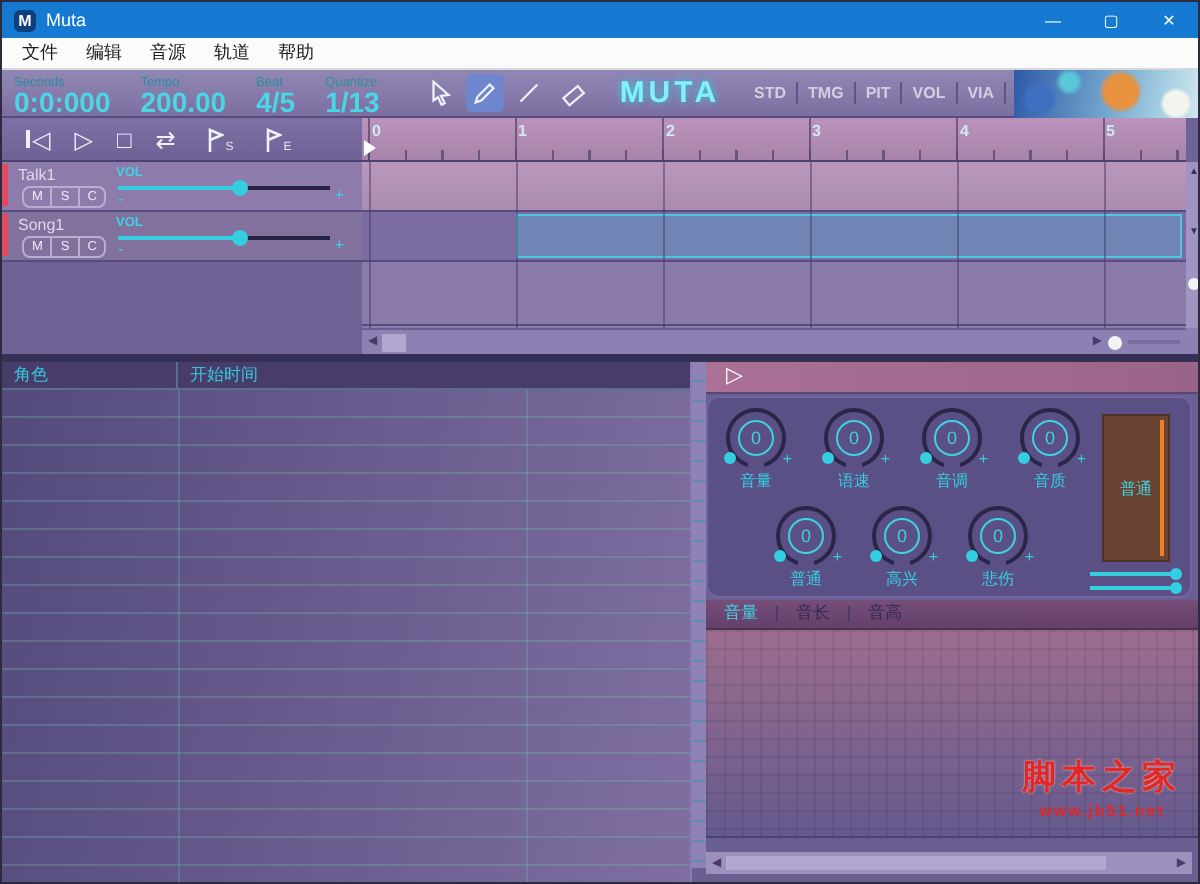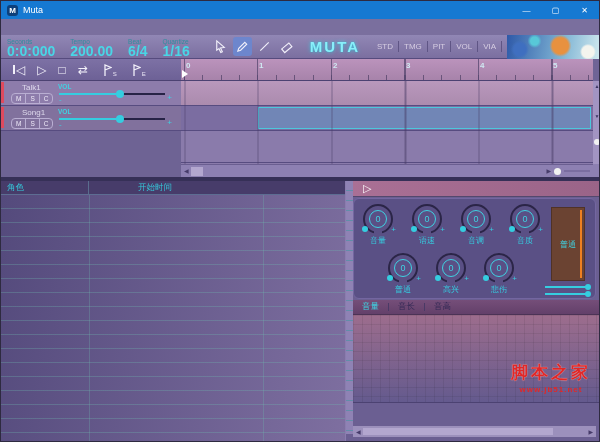--- a/index.html
+++ b/index.html
@@ -22,21 +22,21 @@
   .fld{display:flex;flex-direction:column;justify-content:center;height:100%;padding:1px 9px 0 6px;}
   .fld .lbl{font-size:6.5px;color:#2f8e9e;line-height:8px;}
   .fld .val{font-size:14px;color:#49d6e6;font-weight:bold;line-height:11px;}
   .tools{display:flex;gap:3px;margin-left:12px;}
   .tool{width:19px;height:19px;border-radius:3px;display:flex;align-items:center;justify-content:center;}
   .tool.active{background:#6d86cd;}
   .tool svg{stroke:#f2f0fa;fill:none;stroke-width:1.2;}
   .logo{margin-left:14px;font-size:15px;font-weight:800;letter-spacing:2px;color:#8aeefa;
     text-shadow:0 0 4px rgba(60,210,230,.9),0 0 1px #1899aa;}
   .modes{display:flex;align-items:center;margin-left:12px;height:14px;}
-  .mode{font-size:8px;font-weight:normal;color:#d6cde2;padding:0 5px;}
+  .mode{font-size:8px;font-weight:bold;color:#d6cde2;padding:0 5px;}
   .msep{width:1px;height:11px;background:#5f5585;}
   .artwork{position:absolute;right:0;top:0;width:92px;height:24px;
     background:
       radial-gradient(circle at 88% 70%, #f4f4ee 0 6px, rgba(244,244,238,0) 8px),
       radial-gradient(circle at 58% 45%, #e8913f 0 8px, rgba(232,145,63,0) 11px),
       radial-gradient(circle at 14% 60%, #3f6fc0 0 6px, rgba(63,111,192,0) 9px),
       radial-gradient(circle at 30% 25%, #58c8d8 0 4px, rgba(88,200,216,0) 7px),
       linear-gradient(100deg,#2e59a8,#7fb4d4 60%,#cfe8ee);}
   
   .transport{position:absolute;top:58px;left:0;width:180px;height:22px;background:linear-gradient(#7d71a5,#6d6196);
@@ -59,21 +59,21 @@
   .rnum:nth-of-type(1){left:5px}.rnum:nth-of-type(2){left:78px}.rnum:nth-of-type(3){left:152px}
   .rnum:nth-of-type(4){left:225px}.rnum:nth-of-type(5){left:299px}.rnum:nth-of-type(6){left:372px}
   .playhead{position:absolute;left:1px;bottom:2px;width:0;height:0;
     border-top:4px solid transparent;border-bottom:4px solid transparent;border-left:6px solid #fff;}
   .rcorner{position:absolute;top:58px;left:592px;width:8px;height:22px;background:#6f6496;}
   
   .theaders{position:absolute;top:80px;left:0;width:180px;height:96px;background:#6e6394;}
   .track{position:relative;height:25px;border-bottom:1px solid #574c80;}
   .track.t1{background:#8d7cab;} .track.t2{background:#81719d;}
   .redmark{position:absolute;left:0;top:1px;bottom:2px;width:3px;background:#df4a5e;}
-  .tname{position:absolute;left:21px;top:2px;font-size:8px;color:#ded9ec;}
+  .tname{position:absolute;left:8px;top:2px;font-size:8px;color:#ded9ec;}
   .msc{position:absolute;left:10px;top:12px;display:flex;border:1px solid #b9aed2;border-radius:4px;overflow:hidden;}
   .msc span{font-size:6.5px;color:#efeaf8;padding:1px 4px;border-right:1px solid #b9aed2;}
   .msc span:last-child{border-right:none;}
   .vollbl{position:absolute;left:57px;top:2px;font-size:6.5px;font-weight:bold;color:#3fd2e2;}
   .vslider{position:absolute;left:58px;right:16px;top:12px;height:2px;
     background:linear-gradient(90deg,#35cde0 0 58%,#272346 58% 100%);}
   .vthumb{position:absolute;left:58%;top:-3px;width:8px;height:8px;margin-left:-4px;border-radius:50%;background:#35cde0;}
   .smin{position:absolute;left:58px;top:15px;font-size:8px;color:#3fd2e2;line-height:8px;}
   .splu{position:absolute;right:9px;top:13px;font-size:8px;color:#3fd2e2;line-height:8px;}
   .lanes{position:absolute;top:80px;left:180px;width:412px;height:96px;background:#8a7bab;overflow:hidden;}
@@ -94,21 +94,21 @@
   .vscroll{position:absolute;top:80px;left:592px;width:8px;height:83px;background:#a294c2;}
   .vscroll .va{position:absolute;left:0;width:8px;text-align:center;font-size:5px;color:#3a3360;line-height:6px;}
   .vdot{position:absolute;left:1px;top:58px;width:6px;height:6px;border-radius:50%;background:#f2f2f2;}
   .vcorner{position:absolute;top:163px;left:592px;width:8px;height:13px;background:#8d80b2;}
   
   .bigdivider{position:absolute;top:176px;left:0;right:0;height:4px;background:#363057;}
   
   .dtable{position:absolute;top:180px;left:0;width:345px;bottom:0;border-right:1px solid #8a7cae;}
   .dthead{height:14px;background:#473c6a;border-bottom:1px solid #5d6d92;display:flex;font-size:8.5px;color:#35c8da;}
   .dthead .c{padding:1px 0 2px 6px;border-right:1px solid #5a6d8e;}
-  .dthead .c1{width:88px;} .dthead .c2{width:174px;} .dthead .c3{flex:1;border-right:none;margin-left:43px;}
+  .dthead .c1{width:88px;} .dthead .c2{width:174px;} .dthead .c3{flex:1;border-right:none;}
   .dtbody{position:relative;height:calc(100% - 14px);
     background:
       repeating-linear-gradient(180deg, transparent 0 13px, rgba(110,185,175,.30) 13px 14px),
       linear-gradient(100deg,#544a7c,#7e6fa0);}
   .colsep{position:absolute;top:0;bottom:0;width:1px;background:rgba(110,185,175,.28);}
   .colsep.s1{left:88px;} .colsep.s2{left:262px;}
   
   .panel{position:absolute;top:180px;left:345px;right:0;bottom:0;background:#6b5f92;}
   .keystrip{position:absolute;left:0;top:0;width:7px;bottom:7px;background:#8f82b4;
     background-image:repeating-linear-gradient(180deg, transparent 0 9px, rgba(60,150,160,.55) 9px 10px);}
@@ -133,21 +133,21 @@
   .fader::after{content:"";position:absolute;right:2px;top:2px;bottom:2px;width:2px;background:#f08020;}
   .faderlbl{font-size:8px;color:#3fd2e2;}
   .fslider{position:absolute;right:6px;width:44px;height:2px;background:#35cde0;}
   .fs1{top:87px;} .fs2{top:94px;}
   .fslider i{position:absolute;right:-2px;top:-2px;width:6px;height:6px;border-radius:50%;background:#35cde0;}
   .tabbar{position:absolute;left:7px;right:0;top:119px;height:15px;background:linear-gradient(#754e79,#63406a);
     display:flex;align-items:center;padding-left:9px;gap:9px;border-bottom:1px solid #4c3356;}
   .tab{font-size:8.5px;color:#352a56;}
   .tab.on{color:#3fd2e2;}
   .tsep{width:1px;height:8px;background:#4a3a66;}
-  .pgrid{position:absolute;left:7px;right:0;top:134px;height:88px;
+  .pgrid{position:absolute;left:7px;right:0;top:134px;height:104px;
     background-image:
       repeating-linear-gradient(90deg, rgba(0,0,0,.07) 0 1px, transparent 1px 9px),
       repeating-linear-gradient(180deg, rgba(0,0,0,.07) 0 1px, transparent 1px 9px),
       linear-gradient(#9d6d8d,#645a8e);
     border-bottom:1px solid #4c4272;}
   .wm{position:absolute;right:8px;bottom:8px;text-align:center;}
   .wmtitle{font-family:"Liberation Serif",serif;font-size:17px;font-weight:bold;letter-spacing:3px;color:#e02828;
     text-shadow:0 0 1px #ffd8d8;}
   .wmurl{font-size:8px;font-weight:bold;letter-spacing:1px;color:#e02828;margin-top:1px;}
   .pscroll{position:absolute;left:7px;right:3px;top:245px;height:11px;background:#9c90bc;
@@ -160,37 +160,44 @@
 <div id="window">
 
   <div class="titlebar">
     <div class="appicon">M</div>
     <div class="apptitle">Muta</div>
     <div class="winbtn">—</div>
     <div class="winbtn">▢</div>
     <div class="winbtn">✕</div>
   </div>
 
+  <div class="menubar">
+    <span class="menuitem">文件</span>
+    <span class="menuitem">编辑</span>
+    <span class="menuitem">音源</span>
+    <span class="menuitem">轨道</span>
+    <span class="menuitem">帮助</span>
+  </div>
 
   <div class="toolbar">
     <div class="fld">
       <span class="lbl">Seconds</span>
       <span class="val">0:0:000</span>
     </div>
     <div class="fld">
       <span class="lbl">Tempo</span>
       <span class="val">200.00</span>
     </div>
     <div class="fld">
       <span class="lbl">Beat</span>
-      <span class="val">6/4</span>
+      <span class="val">4/5</span>
     </div>
     <div class="fld">
       <span class="lbl">Quantize</span>
-      <span class="val">1/16</span>
+      <span class="val">1/13</span>
     </div>
     <div class="tools">
       <div class="tool">
         <svg width="15" height="15" viewBox="0 0 16 16">
           <path d="M4 2 L12 9 L8 9.5 L10 13.5 L8.3 14.3 L6.4 10.3 L4 12 Z"></path>
           </svg>
       </div>
       <div class="tool active">
         <svg width="15" height="15" viewBox="0 0 16 16">
           <path d="M10.5 3.5 l2 2 L6 12 l-3 1 1 -3 Z"></path>

